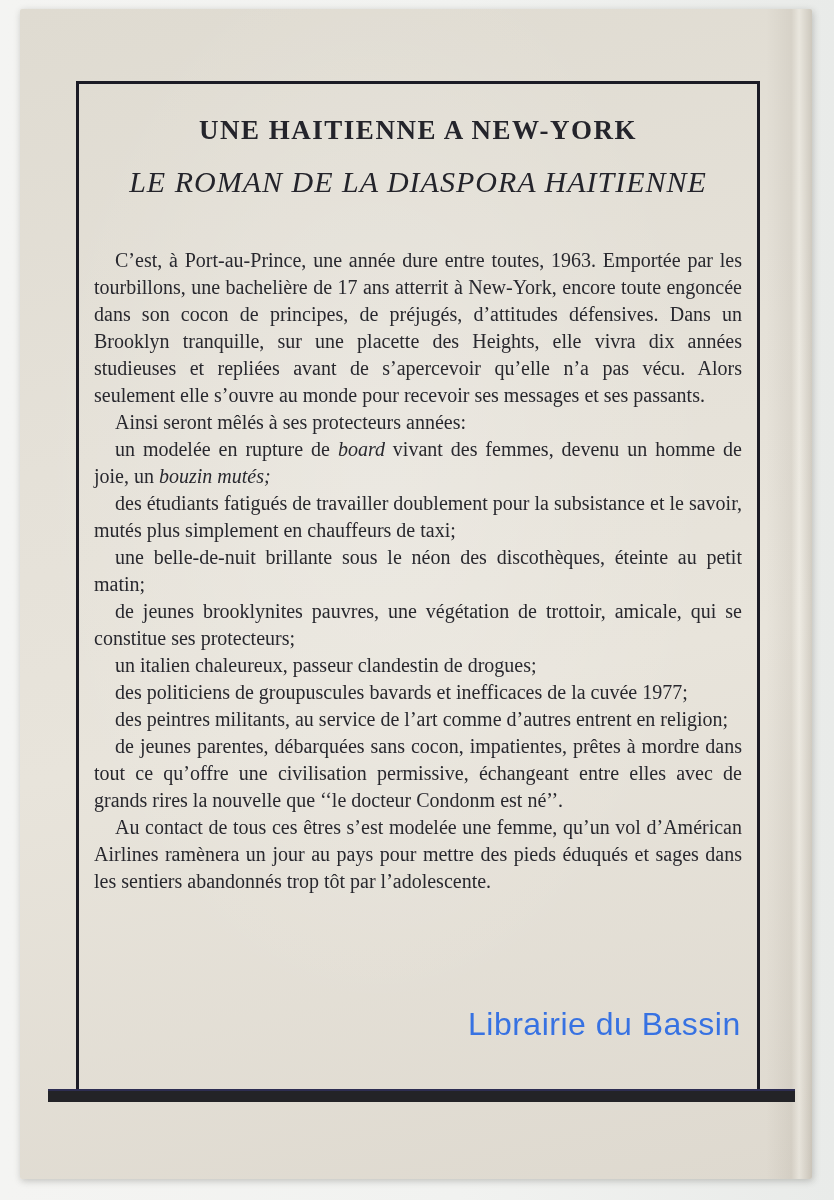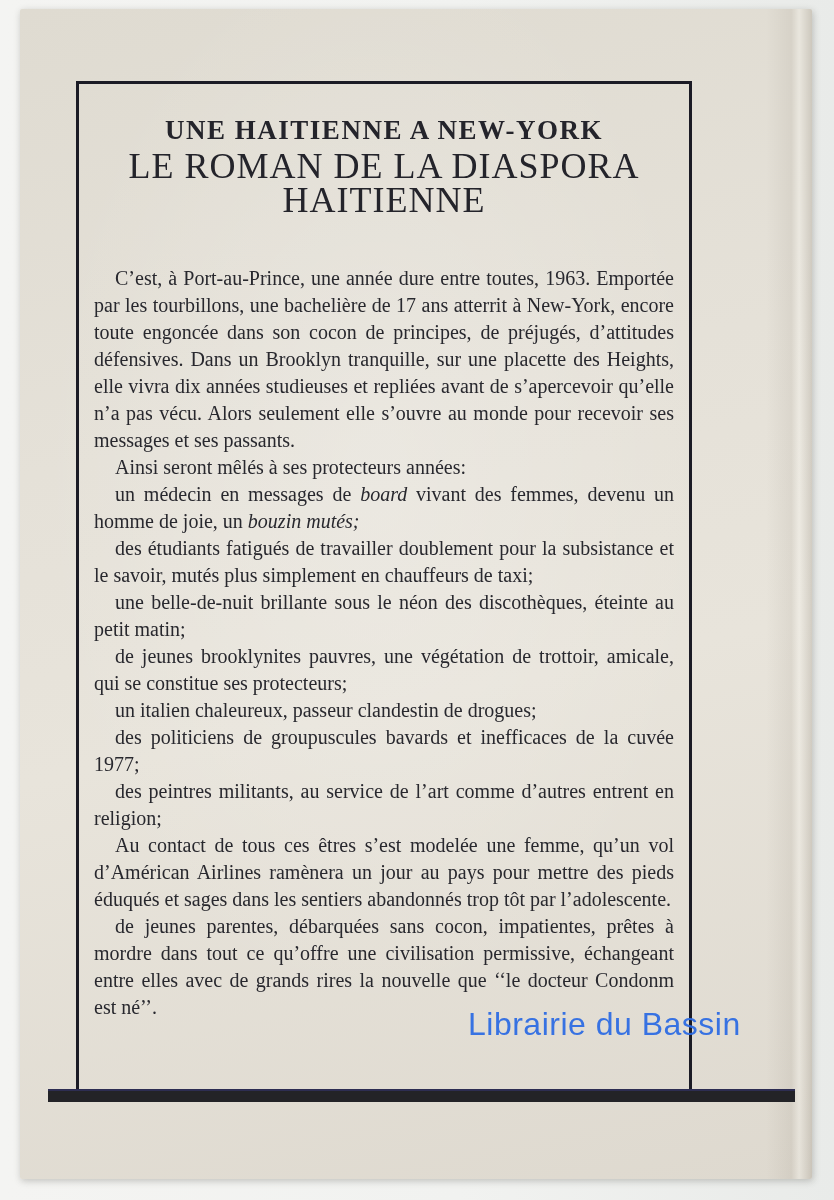--- a/index.html
+++ b/index.html
@@ -39,44 +39,45 @@
     background: linear-gradient(90deg,
       rgba(120,110,95,0) 0%,
       rgba(120,110,95,0.10) 55%,
       rgba(255,255,250,0.25) 72%,
       rgba(110,100,85,0.18) 100%);
   }
   .frame {
     position: absolute;
     left: 56px;
     top: 72px;
-    width: 616px;
+    width: 684px;
     height: 1008px;
     box-sizing: border-box;
     border-top: 3px solid #1b1b25;
     border-left: 3px solid #1b1b25;
     border-right: 3px solid #1b1b25;
   }
   .title-block {
     margin-top: 31px;
     text-align: center;
     color: #24242b;
   }
   .title-1 {
     font-size: 27px;
     font-weight: bold;
     letter-spacing: 1.5px;
     line-height: 30px;
   }
   .title-2 {
-    font-size: 36px;
+    font-size: 30px;
     font-weight: normal;
     letter-spacing: 1px;
     line-height: 34px;
-    margin-top: 4px;
+    margin-top: 20px;
+    font-style: italic;
   }
   .body-text {
     margin-top: 48px;
     padding: 0 15px;
     color: #28282e;
     font-size: 20px;
     line-height: 27px;
     text-align: justify;
   }
   .body-text p {
@@ -117,29 +118,29 @@
 
     <div class="frame">
       <div class="title-block">
         <div class="title-1">UNE HAITIENNE A NEW-YORK</div>
         <div class="title-2">LE ROMAN DE LA DIASPORA HAITIENNE</div>
       </div>
 
       <div class="body-text">
           <p><span>C’est, à Port-au-Prince, une année dure entre toutes, 1963. Emportée par les tourbillons, une bachelière de 17 ans atterrit à New-York, encore toute engoncée dans son cocon de principes, de préjugés, d’attitudes défensives. Dans un Brooklyn tranquille, sur une placette des Heights, elle vivra dix années studieuses et repliées avant de s’apercevoir qu’elle n’a pas vécu. Alors seulement elle s’ouvre au monde pour recevoir ses messages et ses passants.</span></p>
           <p><span>Ainsi seront mêlés à ses protecteurs années:</span></p>
-          <p><span>un médecin en messages de </span><em>board</em><span> vivant des femmes, devenu un homme de joie, un </span><em>bouzin mutés;</em></p>
+          <p><span>un modelée en rupture de </span><em>board</em><span> vivant des femmes, devenu un homme de joie, un </span><em>bouzin mutés;</em></p>
           <p><span>des étudiants fatigués de travailler doublement pour la subsistance et le savoir, mutés plus simplement en chauffeurs de taxi;</span></p>
           <p><span>une belle-de-nuit brillante sous le néon des discothèques, éteinte au petit matin;</span></p>
           <p><span>de jeunes brooklynites pauvres, une végétation de trottoir, amicale, qui se constitue ses protecteurs;</span></p>
           <p><span>un italien chaleureux, passeur clandestin de drogues;</span></p>
           <p><span>des politiciens de groupuscules bavards et inefficaces de la cuvée 1977;</span></p>
           <p><span>des peintres militants, au service de l’art comme d’autres entrent en religion;</span></p>
+          <p><span>de jeunes parentes, débarquées sans cocon, impatientes, prêtes à mordre dans tout ce qu’offre une civilisation permissive, échangeant entre elles avec de grands rires la nouvelle que ‘‘le docteur Condonm est né’’.</span></p>
           <p><span>Au contact de tous ces êtres s’est modelée une femme, qu’un vol d’Américan Airlines ramènera un jour au pays pour mettre des pieds éduqués et sages dans les sentiers abandonnés trop tôt par l’adolescente.</span></p>
-          <p><span>de jeunes parentes, débarquées sans cocon, impatientes, prêtes à mordre dans tout ce qu’offre une civilisation permissive, échangeant entre elles avec de grands rires la nouvelle que ‘‘le docteur Condonm est né’’.</span></p>
         </div>
     </div>
 
     <div class="bottom-bar"></div>
 
     <div class="watermark">Librairie du Bassin</div>
   </div>
 </div>
 
 </body></html>

